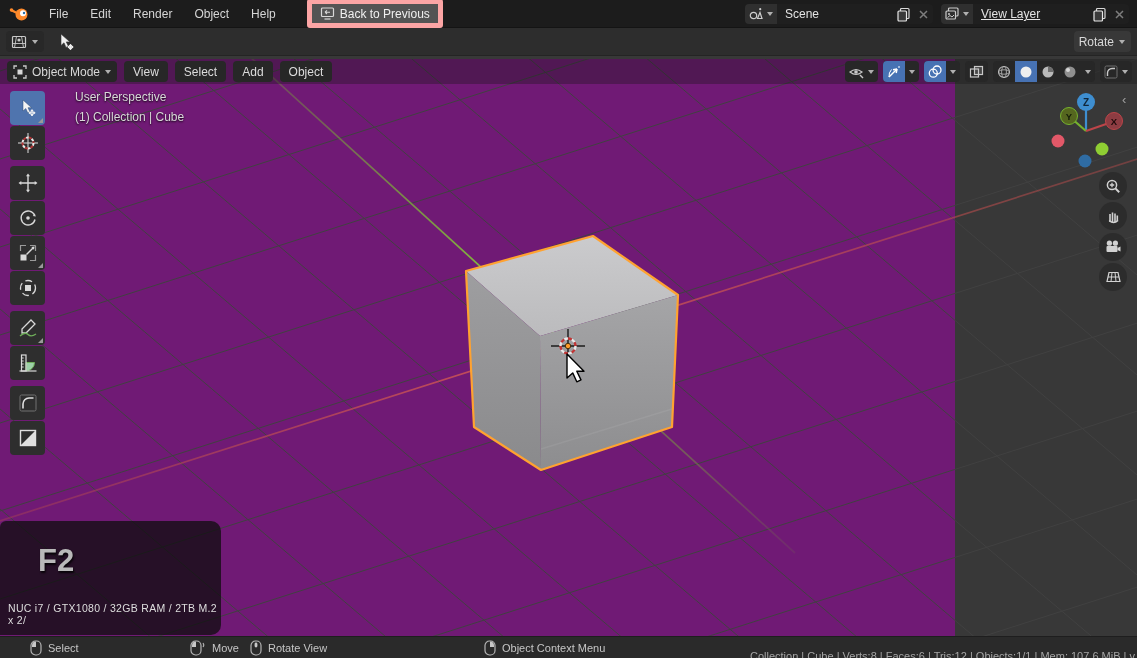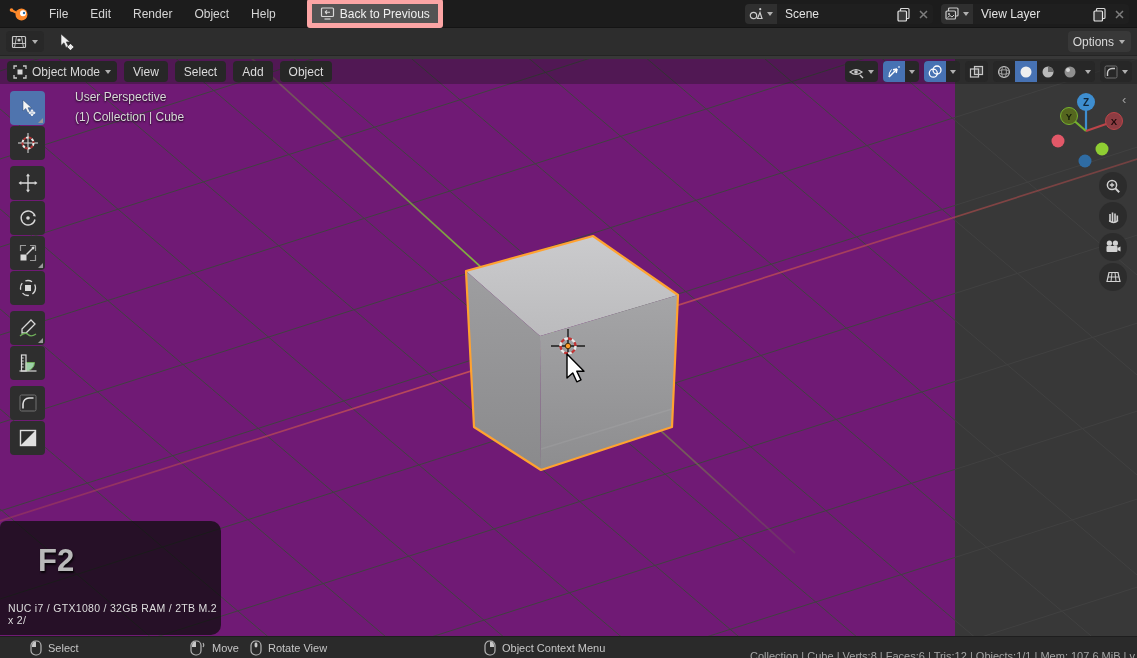--- a/index.html
+++ b/index.html
@@ -14,21 +14,21 @@
   .back-btn{margin-left:20px;height:19px;display:flex;align-items:center;gap:5px;
             background:#545454;border:5px solid #fca5a5;border-radius:3px;padding:0 8px;color:#f0f0f0;}
   .id-block{position:absolute;top:4px;height:20px;display:flex;align-items:stretch;
             border-radius:4px;overflow:hidden;background:#1f1f1f;}
   .id-block .icoseg{background:#2f2f2f;display:flex;align-items:center;padding:0 3px;gap:2px;}
   .id-block .namefield{display:flex;align-items:center;padding:0 8px;color:#e3e3e3;}
   .id-block .mini-btn{display:flex;align-items:center;padding:0 3px;}
   .scene-block{left:745px;width:188px;}
   .scene-block .namefield{width:108px;}
   .vl-block{left:941px;width:188px;}
-  .vl-block .namefield{width:104px;}
+  .vl-block .namefield{width:104px;text-decoration:underline;}
   
   .row2{position:absolute;top:28px;left:0;width:1137px;height:28px;background:#2d2d2d;
         border-bottom:1px solid #242424;box-sizing:border-box;}
   .pill{display:flex;align-items:center;height:21px;background:#282828;border-radius:4px;padding:0 5px;gap:4px;}
   .seg-group{display:flex;height:21px;border-radius:4px;overflow:hidden;background:#282828;}
   .seg{display:flex;align-items:center;padding:0 4px;gap:3px;}
   .seg.lit{background:#3d3d3d;}
   .row2-left{position:absolute;left:6px;top:3px;display:flex;align-items:center;gap:12px;}
   .row2-center{position:absolute;left:442px;top:3px;display:flex;align-items:flex-start;gap:8px;margin-top:32px;}
   .row2-right{position:absolute;right:6px;top:3px;}
@@ -213,21 +213,21 @@
           <svg width="16" height="16" viewBox="0 0 16 16">
             <path d="M1.5,12.5 C4.5,12.5 5,4 8,4 C11,4 11.5,12.5 14.5,12.5" fill="none" stroke="#c9c9c9" stroke-width="1.2"></path>
           </svg>
           <span class="chev"></span>
         </span>
       </div>
     </div>
 
     <div class="row2-right">
       <div class="pill options-pill">
-        <span>Options</span>
+        <span>Rotate</span>
         <span class="chev"></span>
       </div>
     </div>
   </div>
 
   <div class="viewport">
 
     <svg class="scene-svg" width="1137" height="580" viewBox="0 0 1137 580">
       <defs>
         <linearGradient id="gTop" x1="0" y1="0" x2="0" y2="1">

